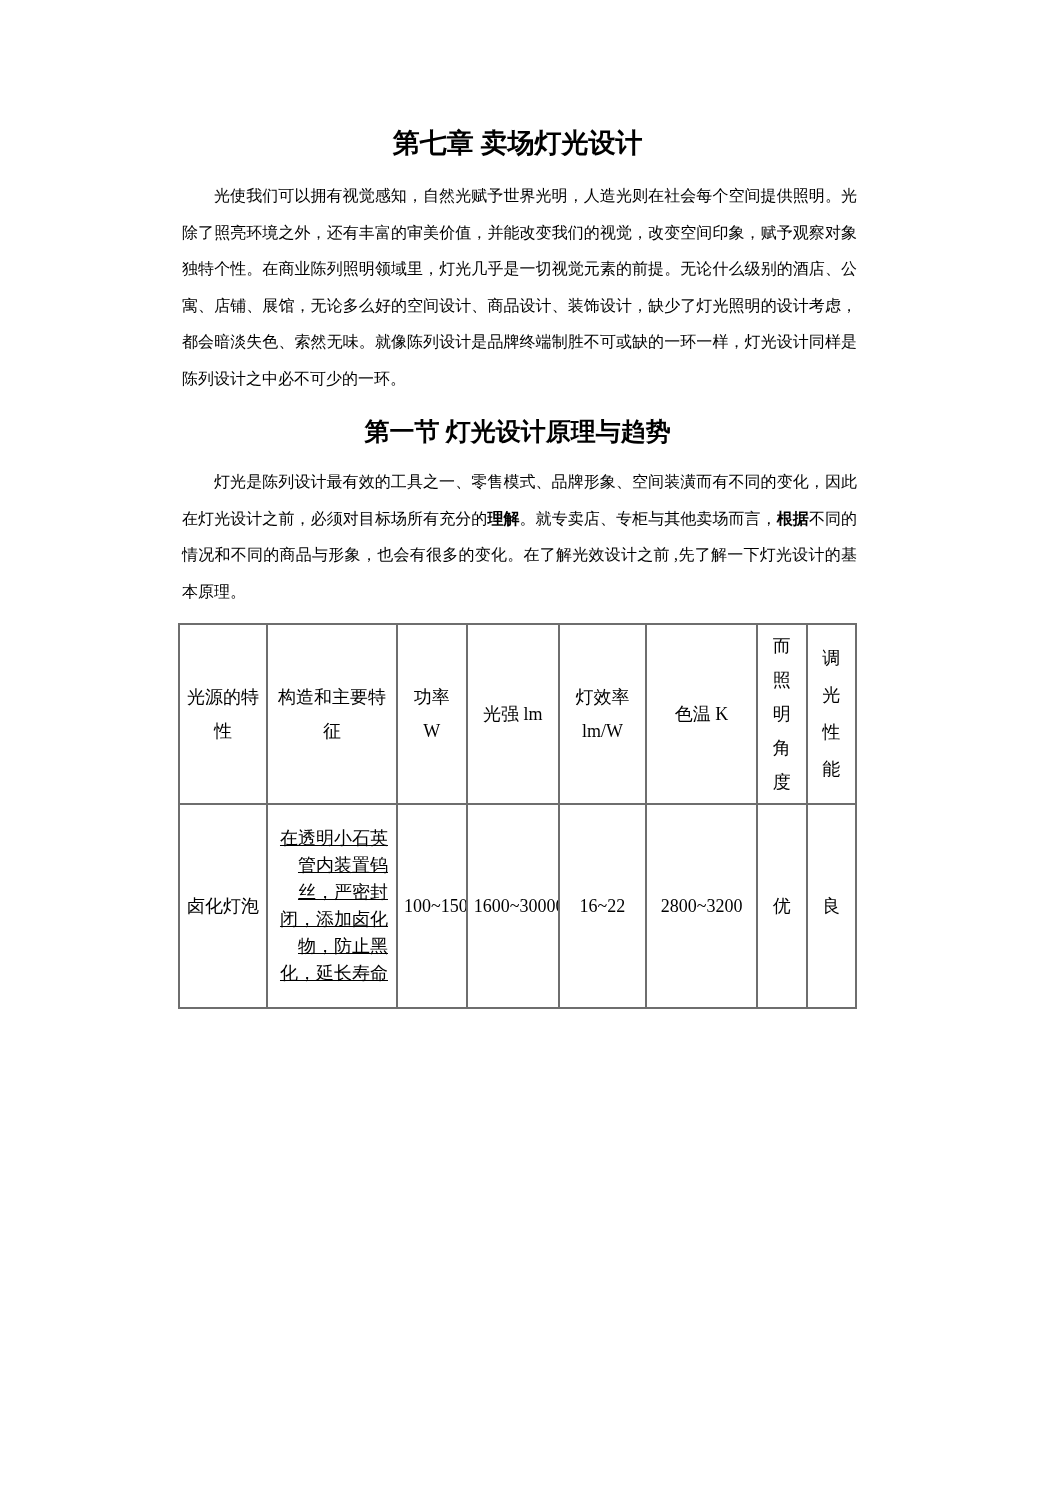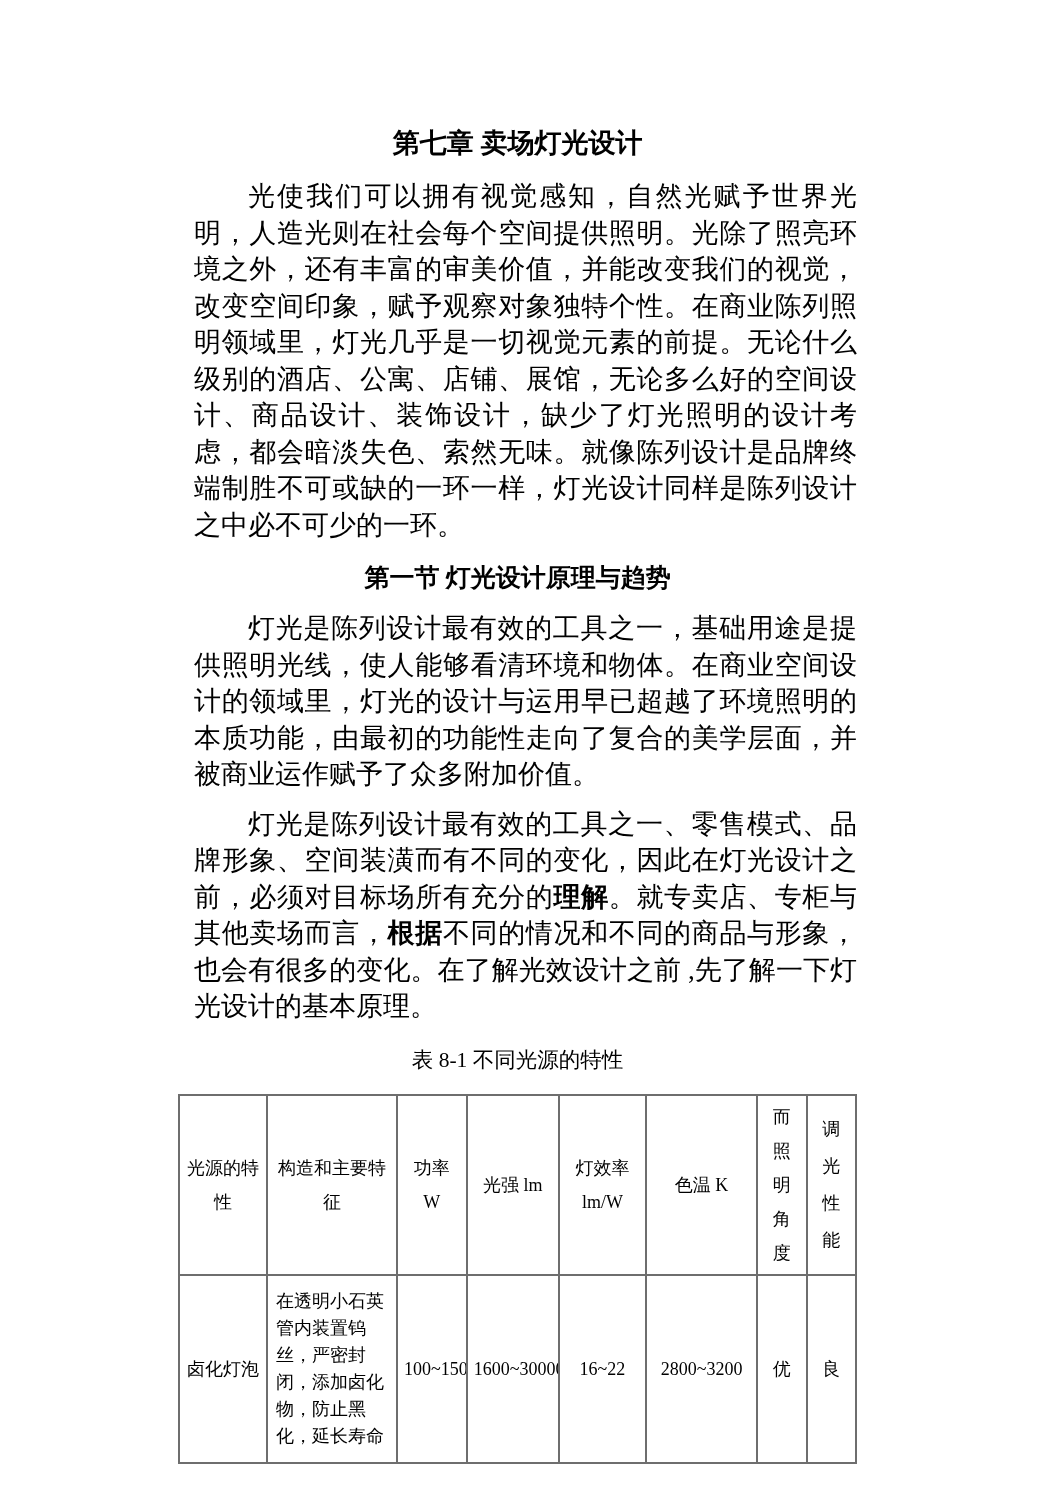--- a/index.html
+++ b/index.html
@@ -20,26 +20,26 @@
     font-family: "Liberation Serif", "DejaVu Serif", serif;
   }
   .chapter-title {
     font-size: 27px;
     font-weight: bold;
     text-align: center;
     line-height: 34px;
     margin: 0 0 18px 0;
   }
   .para {
-    font-size: 27px;
+    font-size: 16px;
     line-height: 36.5px;
     text-align: justify;
     text-justify: inter-ideograph;
     text-indent: 2em;
-    margin: 0 0 13px 16px;
+    margin: 0 0 13px 4px;
   }
   .para b { font-weight: bold; }
   .section-title {
     font-size: 25px;
     font-weight: bold;
     text-align: center;
     line-height: 34px;
     margin: 18px 0 15px 0;
   }
   .subsection-title {
@@ -67,44 +67,43 @@
     vertical-align: middle;
     padding: 4px 6px;
     line-height: 34px;
     box-sizing: border-box;
     overflow: hidden;
   }
   .spec-table thead tr { height: 95px; }
   .spec-table tbody tr { height: 109px; }
   .spec-table th.lh-wide { line-height: 37px; }
   .spec-table td.desc-cell {
-    text-align: left;
+    text-align: right;
     line-height: 27px;
-    padding: 12px 8px;
+    padding: 20px 8px;
+    text-decoration: underline;
   }
 </style>
 </head>
 <body>
 
 <div class="page">
 
   <h1 class="chapter-title">第七章 卖场灯光设计</h1>
 
   <p class="para">光使我们可以拥有视觉感知，自然光赋予世界光明，人造光则在社会每个空间提供照明。光除了照亮环境之外，还有丰富的审美价值，并能改变我们的视觉，改变空间印象，赋予观察对象独特个性。在商业陈列照明领域里，灯光几乎是一切视觉元素的前提。无论什么级别的酒店、公寓、店铺、展馆，无论多么好的空间设计、商品设计、装饰设计，缺少了灯光照明的设计考虑，都会暗淡失色、索然无味。就像陈列设计是品牌终端制胜不可或缺的一环一样，灯光设计同样是陈列设计之中必不可少的一环。</p>
 
   <h2 class="section-title">第一节 灯光设计原理与趋势</h2>
 
-  <p class="para">灯光是陈列设计最有效的工具之一，基础用途是提供照明光线，使人能够看清环境和物体。在商业空间设计的领域里，灯光的设计与运用早已超越了环境照明的本质功能，由最初的功能性走向了复合的美学层面，并被商业运作赋予了众多附加价值。</p>
 
 
   <p class="para"><span>灯光是陈列设计最有效的工具之一、零售模式、品牌形象、空间装潢而有不同的变化，因此在灯光设计之前，必须对目标场所有充分的</span><b>理解</b><span>。就专卖店、专柜与其他卖场而言，</span><b>根据</b><span>不同的情况和不同的商品与形象，也会有很多的变化。在了解光效设计之前 ,先了解一下灯光设计的基本原理。</span></p>
 
 
 
-  <div class="table-caption">表 8-1 不同光源的特性</div>
 
   <table class="spec-table">
     <colgroup>
       <col style="width:13.0%">
       <col style="width:19.2%">
       <col style="width:10.3%">
       <col style="width:13.6%">
       <col style="width:12.9%">
       <col style="width:16.4%">
       <col style="width:7.3%">

